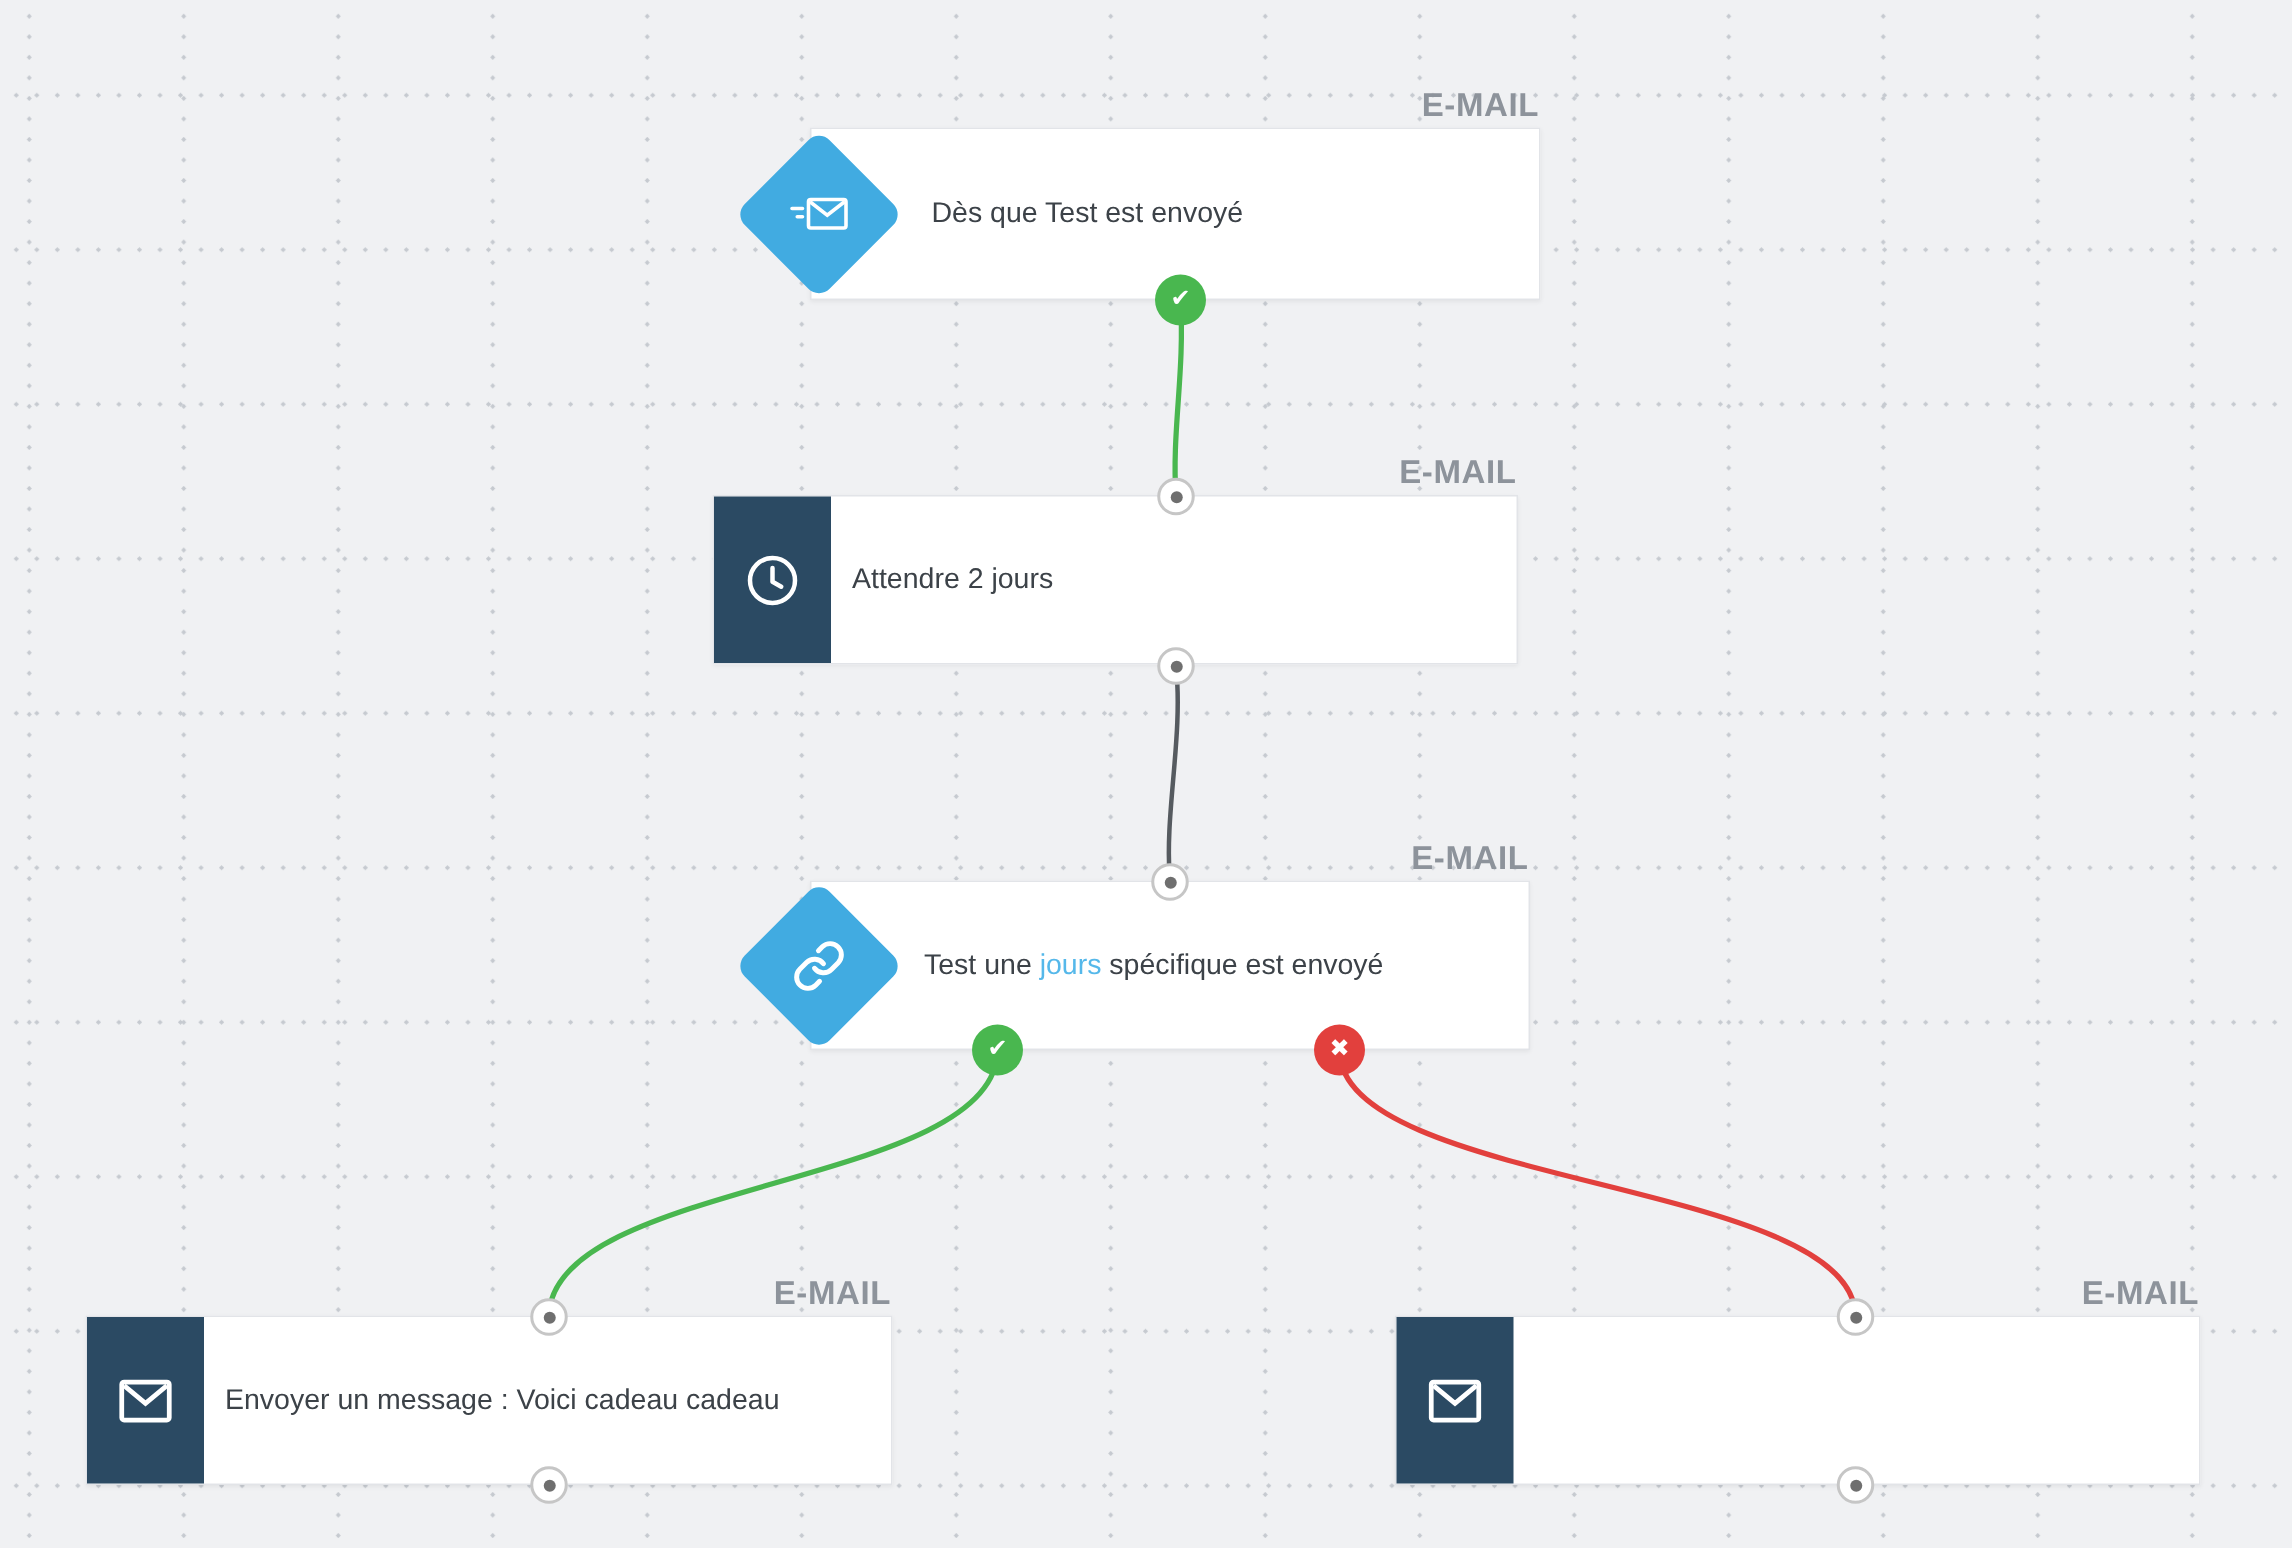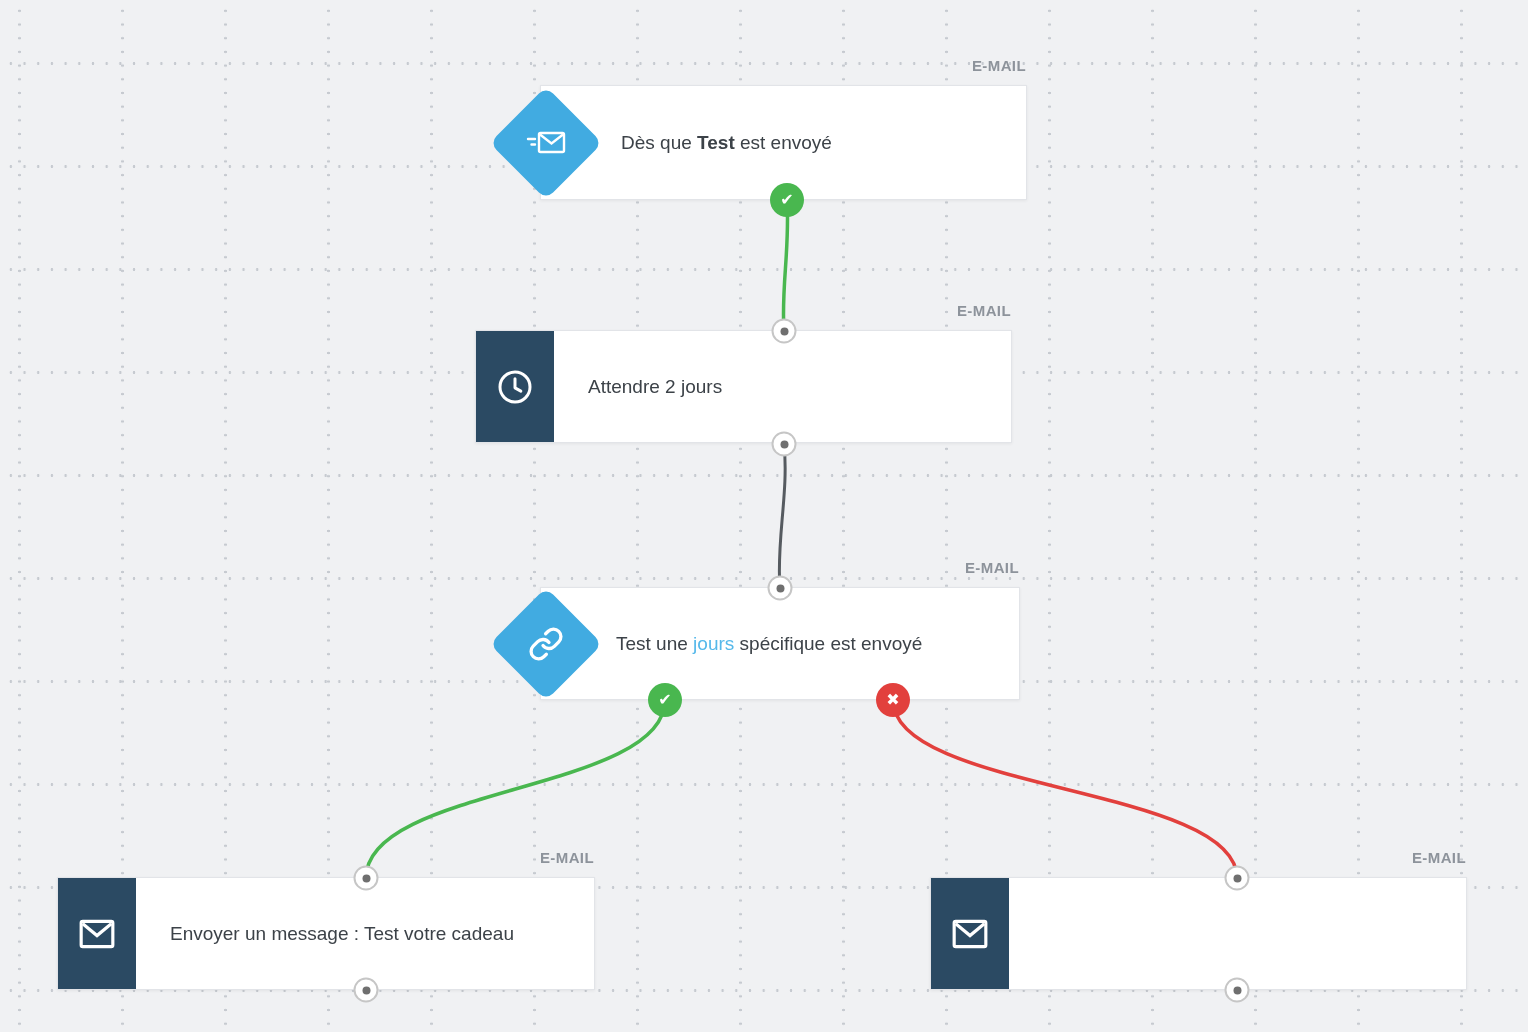--- a/index.html
+++ b/index.html
@@ -22,46 +22,46 @@
   .conn-neutral{stroke:var(--connector-gray,#565b60);stroke-width:3;}
   .conn-failure{stroke:var(--error-red,#e2403d);stroke-width:3.5;}
 
   .node{
     position:absolute;z-index:2;background:#fff;
     border:1px solid #e2e4e8;box-shadow:0 1px 3px rgba(0,0,0,.06);
     box-sizing:border-box;display:flex;align-items:stretch;
   }
   .type-label{
     position:absolute;right:0;top:-29px;
-    font-size:15px;font-weight:bold;color:var(--type-label-gray,#8d939b);
+    font-size:22px;font-weight:bold;color:var(--type-label-gray,#8d939b);
     letter-spacing:.4px;
   }
   .node-text{
     display:flex;align-items:center;flex:1;
     font-size:19px;color:#3c4248;line-height:1.35;
   }
   .diamond-pad{padding-left:80px;padding-right:24px;}
-  .square-pad{padding-left:34px;padding-right:45px;text-align:right;}
+  .square-pad{padding-left:14px;padding-right:45px;text-align:right;}
   .icon-block{
     width:78px;flex:0 0 78px;display:flex;align-items:center;justify-content:center;
     background:var(--square-navy,#2b4a63);
   }
   .diamond{
     position:absolute;left:-52px;top:50%;width:114px;height:114px;
     transform:translateY(-50%);z-index:3;
   }
   .diamond .shape{
     position:absolute;left:17px;top:17px;width:80px;height:80px;
     border-radius:10px;background:var(--diamond-blue,#41abe1);
     transform:rotate(45deg);
   }
   .diamond .icon{
     position:absolute;left:50%;top:50%;transform:translate(-50%,-50%);
   }
-  .bold{font-weight:bold;}
+  .bold{font-weight:normal;}
   .link{color:var(--link-blue,#55b8ea);}
 
   .port{position:absolute;z-index:4;transform:translate(-50%,-50%);border-radius:50%;box-sizing:border-box;}
   .port-dot{width:25px;height:25px;background:#fff;border:2px solid #c6c6c6;}
   .port-dot::after{
     content:"";position:absolute;left:50%;top:50%;width:8px;height:8px;
     margin:-4px 0 0 -4px;border-radius:50%;background:#6f6f6f;
   }
   .port-success,.port-failure{
     width:34px;height:34px;display:flex;align-items:center;justify-content:center;
@@ -126,21 +126,21 @@
 
   <div class="node" style="left:57px;top:877px;width:538px;height:113px">
     <div class="type-label">E-MAIL</div>
     <div class="icon-block">
       <svg width="38" height="32" viewBox="0 0 24 20" fill="none" stroke="#fff" stroke-width="2">
         <rect x="2" y="2" width="20" height="16" rx="1"></rect>
         <path d="M3 3.5 L12 11 L21 3.5"></path>
       </svg>
     </div>
     <div class="node-text square-pad">
-      <span>Envoyer un message : Test votre cadeau</span>
+      <span>Envoyer un message : Voici cadeau cadeau</span>
     </div>
   </div>
 
   <div class="node" style="left:930px;top:877px;width:537px;height:113px">
     <div class="type-label">E-MAIL</div>
     <div class="icon-block">
       <svg width="38" height="32" viewBox="0 0 24 20" fill="none" stroke="#fff" stroke-width="2">
         <rect x="2" y="2" width="20" height="16" rx="1"></rect>
         <path d="M3 3.5 L12 11 L21 3.5"></path>
       </svg>

